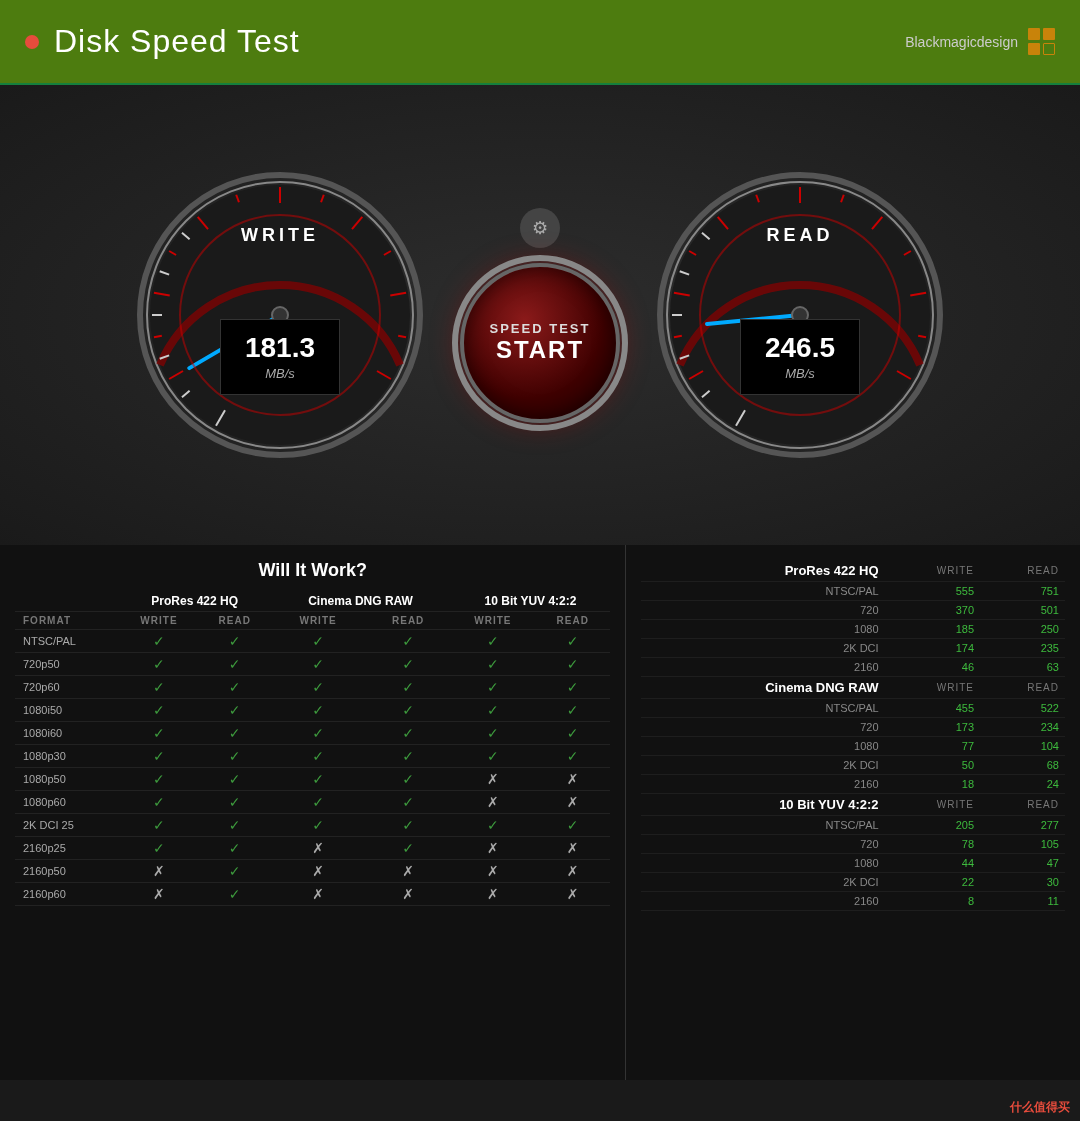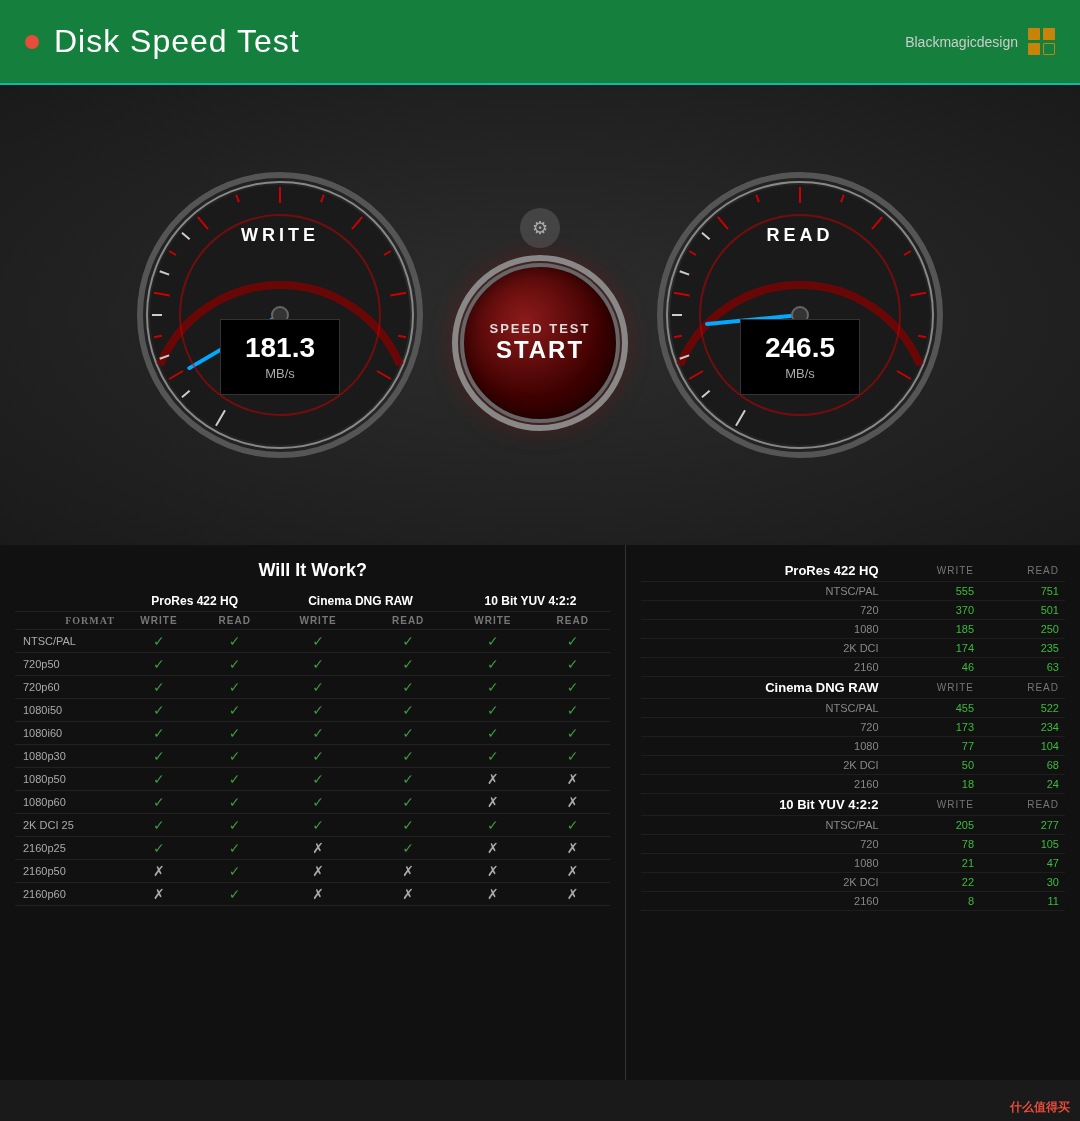--- a/index.html
+++ b/index.html
@@ -6,27 +6,27 @@
     body {
       width: 1080px;
       height: 1121px;
       background: #1a1a1a;
       font-family: 'Arial', sans-serif;
       overflow: hidden;
     }
 
     
     .title-bar {
-      background: #15803d;
+      background: #4d7c0f;
       height: 85px;
       display: flex;
       align-items: center;
       justify-content: space-between;
       padding: 0 25px;
-      border-bottom: 2px solid #14b8a6;
+      border-bottom: 2px solid #15803d;
     }
     .title-bar-left {
       display: flex;
       align-items: center;
       gap: 15px;
     }
     .close-btn {
       width: 14px; height: 14px;
       background: #e74c3c;
       border-radius: 50%;
@@ -102,20 +102,21 @@
     }
     .gauge-value {
       color: #fff;
       font-size: 28px;
       font-weight: bold;
       display: block;
     }
     .gauge-unit {
       color: #aaa;
       font-size: 13px;
+      font-style: italic;
     }
 
     
     .start-btn-container {
       display: flex;
       flex-direction: column;
       align-items: center;
       gap: 15px;
     }
     .gear-btn {
@@ -183,26 +184,25 @@
       width: 100%;
       border-collapse: collapse;
       font-size: 11px;
     }
     .compat-table th, .compat-table td {
       text-align: center;
       padding: 3px 4px;
       border-bottom: 1px solid #222;
     }
     .compat-table .format-col {
-      text-align: right;
+      text-align: left;
       padding-left: 8px;
       color: #888;
       font-size: 10px;
       letter-spacing: 1px;
-      font-family: Liberation Serif, serif;
     }
     .compat-table .group-header {
       color: #fff;
       font-size: 12px;
       font-weight: bold;
       text-align: center;
     }
     .compat-table .sub-header {
       color: #777;
       font-size: 10px;
@@ -586,21 +586,21 @@
         <td class="speed-val-write">205</td>
         <td class="speed-val-read">277</td>
       </tr>
           <tr>
         <td class="row-label">720</td>
         <td class="speed-val-write">78</td>
         <td class="speed-val-read">105</td>
       </tr>
           <tr>
         <td class="row-label">1080</td>
-        <td class="speed-val-write">21</td>
+        <td class="speed-val-write">44</td>
         <td class="speed-val-read">47</td>
       </tr>
           <tr>
         <td class="row-label">2K DCI</td>
         <td class="speed-val-write">22</td>
         <td class="speed-val-read">30</td>
       </tr>
           <tr>
         <td class="row-label">2160</td>
         <td class="speed-val-write">8</td>

